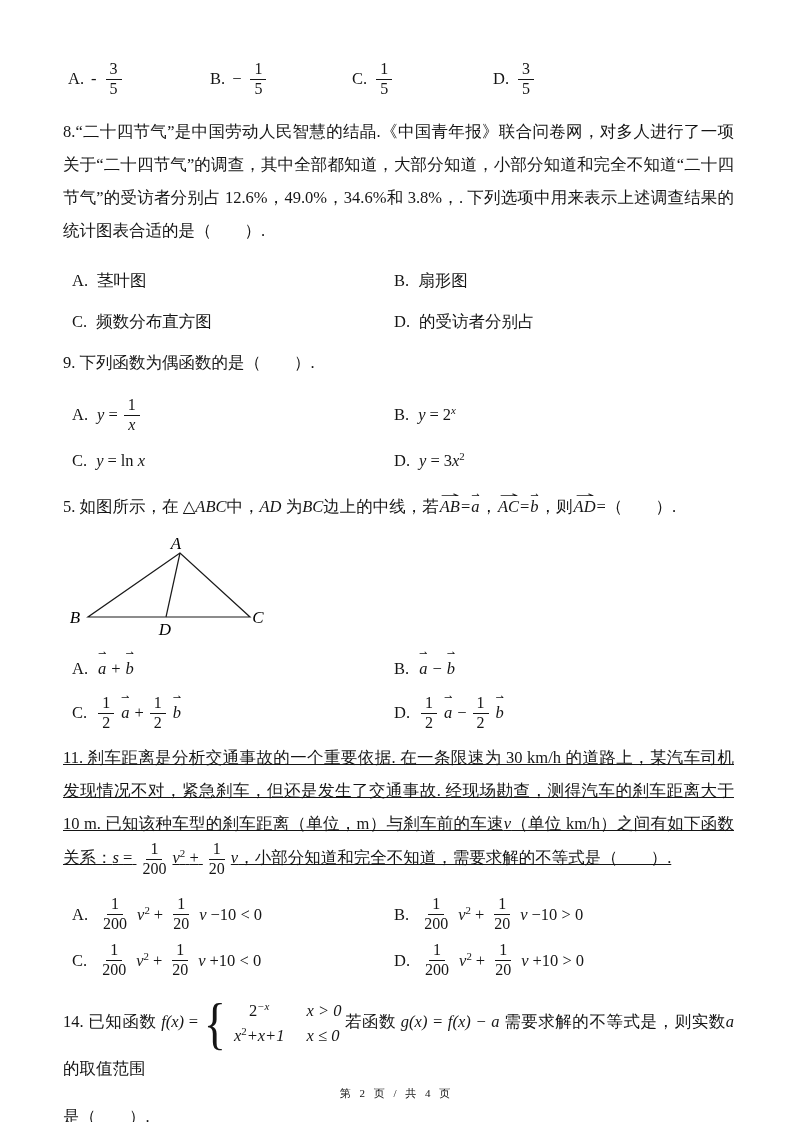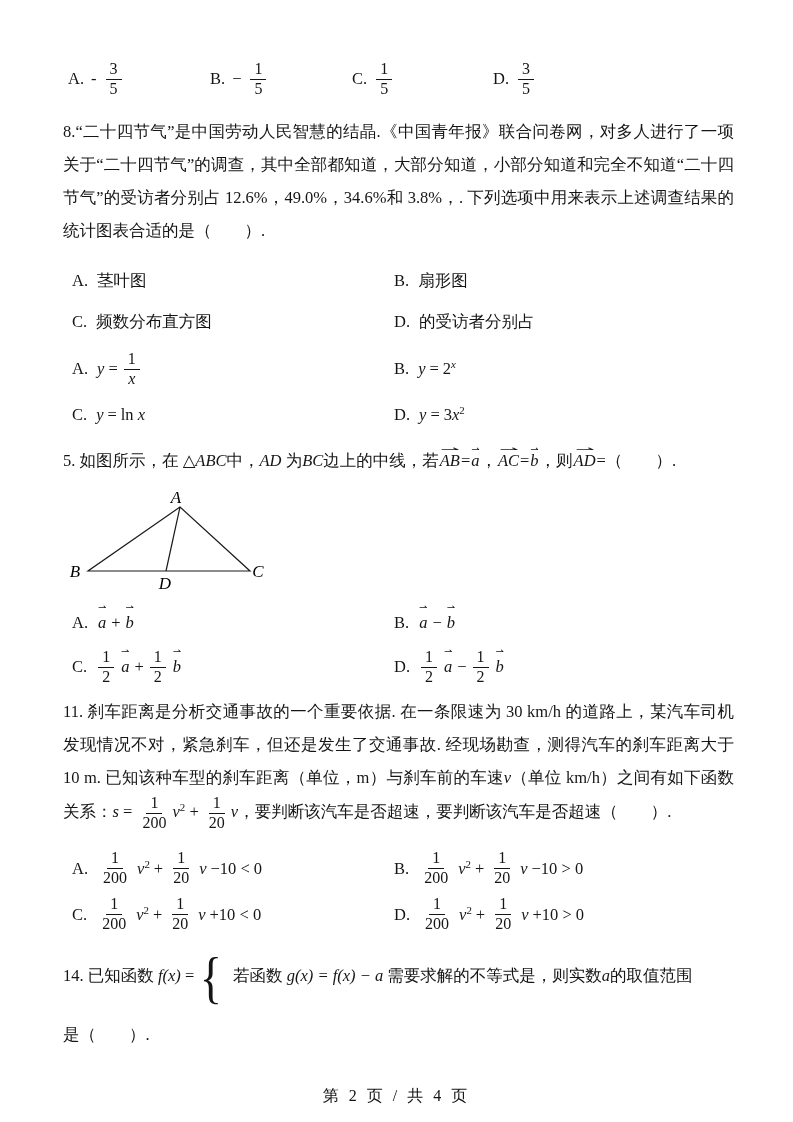--- a/index.html
+++ b/index.html
@@ -37,21 +37,21 @@
   .vec.wide .arr { transform:translateX(-50%) scaleX(2.3); }
 
   .pw { display:inline-flex; align-items:center; vertical-align:middle; margin:0 3px; }
   .pw .brace { font-size:58px; font-weight:300; line-height:0.95; margin-right:5px; transform:scaleX(0.8); }
   .pw .rows { display:grid; grid-template-columns:auto auto; column-gap:22px; row-gap:3px; line-height:1.35; }
   .pw .pm { text-align:center; }
 
   .figure { margin:10px 0 2px 5px; }
 
   .footer { position:absolute; left:0; right:0; top:1086px; text-align:center;
-            font-size:16px; letter-spacing:3px; color:#111; }
+            font-size:11px; letter-spacing:3px; color:#111; }
 </style>
 </head>
 <body>
 
 <div class="page">
   <div class="content">
 
     <div class="optrow4">
       <div class="opt4">
         <span class="olabel">A.</span>
@@ -101,20 +101,21 @@
           <span>频数分布直方图</span>
         </div>
         <div class="opt">
           <span class="olabel">D.</span>
           <span>的受访者分别占</span>
         </div>
       </div>
     </section>
 
     <section>
+      <p class="stem" style="margin-top:4px;">9. 下列函数为偶函数的是（　　）.</p>
       <div class="grid2 h46" style="margin-top:4px;">
         <div class="opt">
           <span class="olabel">A.</span>
           <span class="mrow">
             <span class="it">y</span>
             <span>=</span>
             <span class="frac">
                 <span class="fn">1</span>
                 <span class="fd it">x</span>
               </span>
@@ -211,27 +212,27 @@
                 <span class="fn">1</span>
                 <span class="fd">2</span>
               </span>
             <span class="vec"><span class="arr">⇀</span><span>b</span></span>
           </span>
         </div>
       </div>
     </section>
 
     <section>
-      <p class="stem" style="margin-top:6px;"><span>11. 刹车距离是分析交通事故的一个重要依据. 在一条限速为 30 km/h 的道路上，某汽车司机发现情况不对，紧急刹车，但还是发生了交通事故. 经现场勘查，测得汽车的刹车距离大于 10 m. 已知该种车型的刹车距离（单位，m）与刹车前的车速</span><span class="it">v</span><span>（单位 km/h）之间有如下函数关系：</span><span class="it">s</span> <span>=</span> <span class="frac">
+      <p class="stem" style="margin-top:6px;text-decoration:underline;"><span>11. 刹车距离是分析交通事故的一个重要依据. 在一条限速为 30 km/h 的道路上，某汽车司机发现情况不对，紧急刹车，但还是发生了交通事故. 经现场勘查，测得汽车的刹车距离大于 10 m. 已知该种车型的刹车距离（单位，m）与刹车前的车速</span><span class="it">v</span><span>（单位 km/h）之间有如下函数关系：</span><span class="it">s</span> <span>=</span> <span class="frac">
             <span class="fn">1</span>
             <span class="fd">200</span>
           </span><span><span class="it">v</span><sup class="e">2</sup></span> <span>+</span> <span class="frac">
             <span class="fn">1</span>
             <span class="fd">20</span>
-          </span><span class="it">v</span><span>，要判断该汽车是否超速，要判断该汽车是否超速（　　）.</span></p>
+          </span><span class="it">v</span><span>，小部分知道和完全不知道，需要求解的不等式是（　　）.</span></p>
 
       <div class="grid2 h46" style="margin-top:8px;">
         <div class="opt">
           <span class="olabel">A.</span>
           <span class="mrow">
             <span class="frac">
                 <span class="fn">1</span>
                 <span class="fd">200</span>
               </span>
             <span><span class="it">v</span><sup class="e">2</sup></span>
@@ -294,20 +295,26 @@
             <span class="it">v</span>
             <span>+10 &gt; 0</span>
           </span>
         </div>
       </div>
     </section>
 
     <section>
       <p class="stem" style="margin-top:12px; line-height:36px;"><span>14. 已知函数</span> <span class="it">f(x)</span> <span>=</span><span class="pw">
             <span class="brace">{</span>
+            <span class="rows">
+              <span class="pm"><span>2</span><sup class="e it">−x</sup></span>
+              <span class="it">x &gt; 0</span>
+              <span class="pm"><span class="it">x</span><sup class="e">2</sup><span class="it">+x+1</span></span>
+              <span class="it">x ≤ 0</span>
+            </span>
           </span><span>若函数</span> <span class="it">g(x) = f(x) − a</span> <span>需要求解的不等式是，则实数</span><span class="it">a</span><span>的取值范围</span></p>
       <p class="stem" style="margin-top:8px;">是（　　）.</p>
 
       <div class="grid2" style="margin-top:14px;">
         <div class="opt" style="min-height:58px;">
           
           
         </div>
         <div class="opt" style="min-height:58px;">
           

